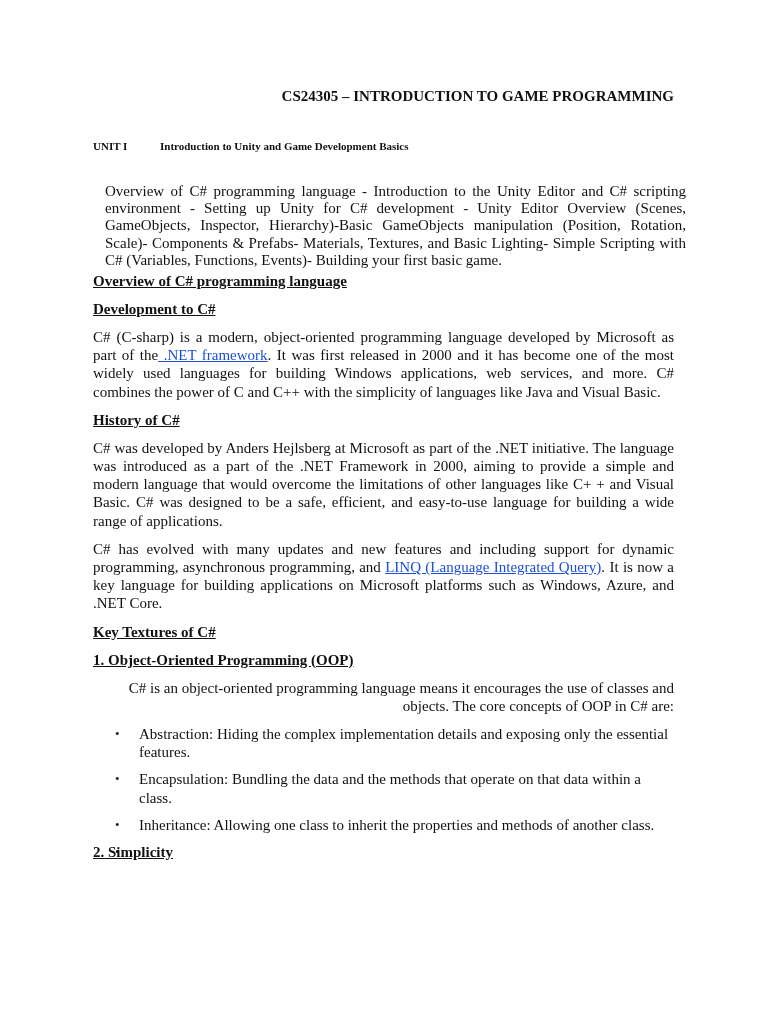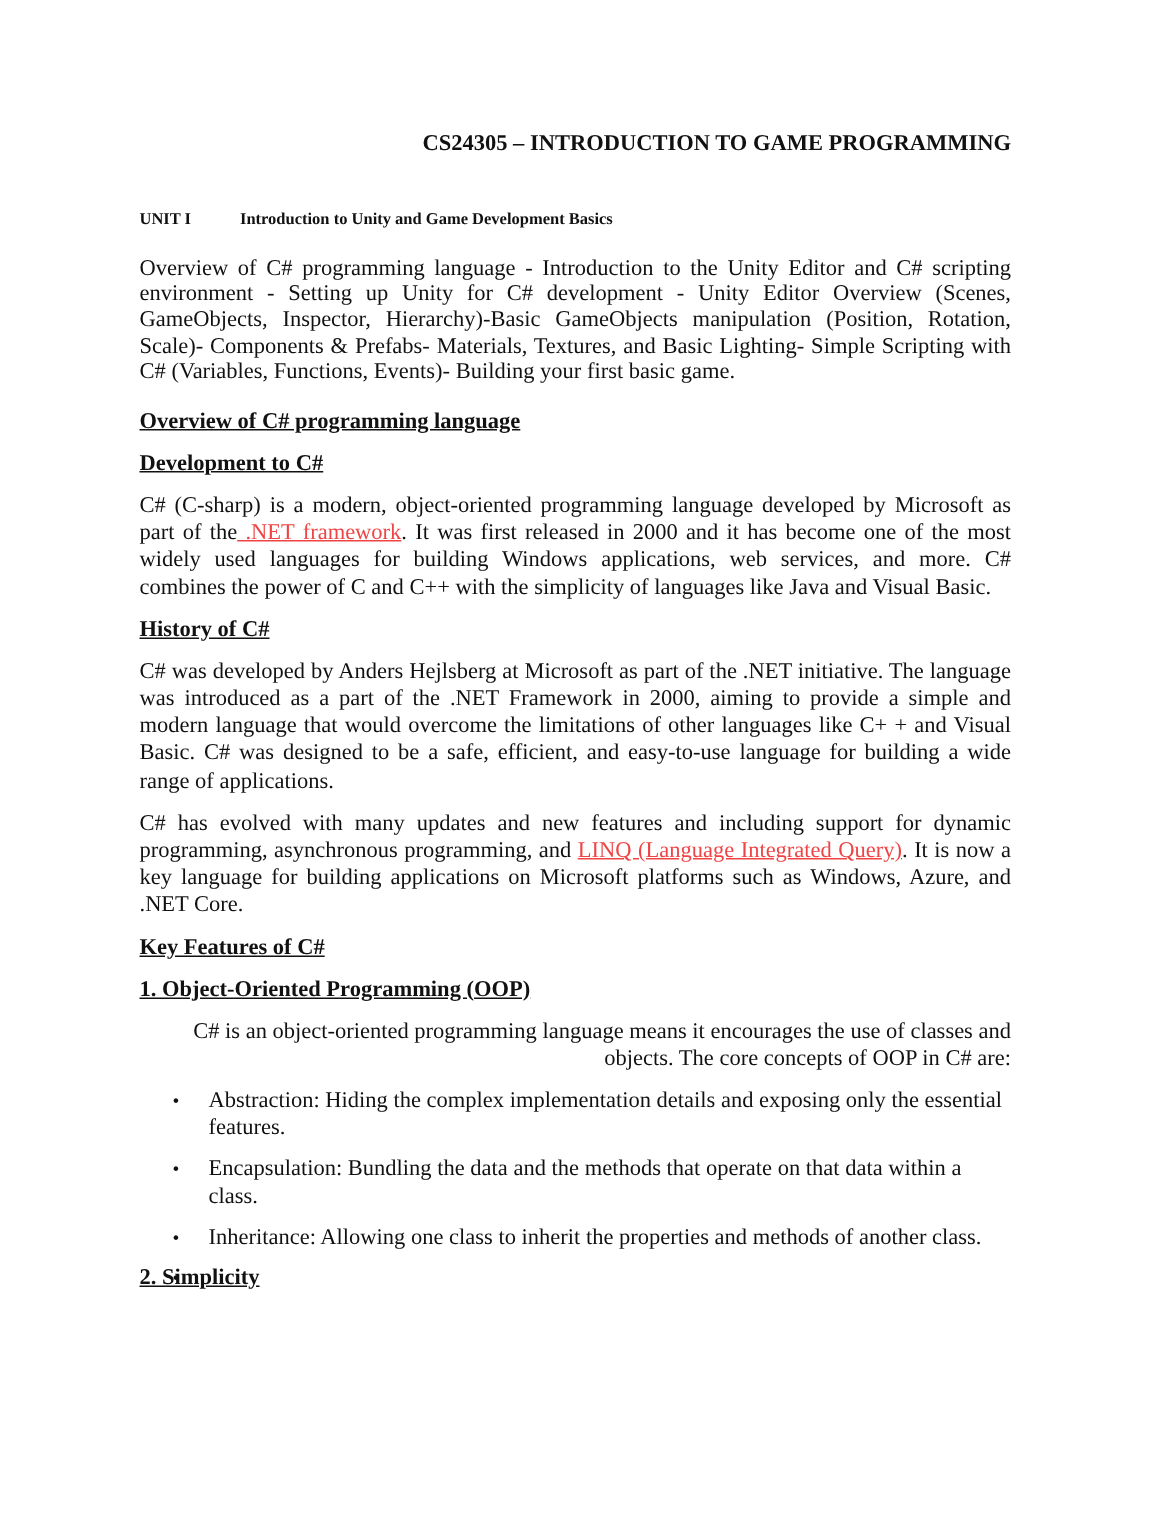--- a/index.html
+++ b/index.html
@@ -45,21 +45,21 @@
       display: inline-block;
       width: 67px;
     }
     .syllabus {
       position: absolute;
       top: 171px;
       left: 0;
       width: 581px;
       text-align: justify;
       line-height: 17.2px;
-      margin: 0;
+      margin: 12px;
     }
     .flow {
       position: absolute;
       top: 272px;
       left: 0;
       width: 581px;
     }
     .h-ul {
       font-weight: bold;
       text-decoration: underline;
@@ -68,21 +68,21 @@
     }
     .p {
       margin: 0 0 10px 0;
       text-align: justify;
       line-height: 18.2px;
     }
     .p.left {
       text-align: right;
     }
     a.link {
-      color: #ef4444;
+      color: #1d4ed8;
       text-decoration: underline;
     }
     ul.bullets {
       list-style: none;
       margin: 0 0 0 0;
       padding: 0;
     }
     ul.bullets li {
       position: relative;
       padding-left: 46px;
@@ -117,21 +117,21 @@
     <div class="h-ul">Development to C#</div>
 
     <p class="p"><span>C# (C-sharp) is a modern, object-oriented programming language developed by Microsoft as part of the</span><a class="link" href="#"> .NET framework</a><span>. It was first released in 2000 and it has become one of the most widely used languages for building Windows applications, web services, and more. C# combines the power of C and C++ with the simplicity of languages like Java and Visual Basic.</span></p>
 
     <div class="h-ul">History of C#</div>
 
     <p class="p">C# was developed by Anders Hejlsberg at Microsoft as part of the .NET initiative. The language was introduced as a part of the .NET Framework in 2000, aiming to provide a simple and modern language that would overcome the limitations of other languages like C+ + and Visual Basic. C# was designed to be a safe, efficient, and easy-to-use language for building a wide range of applications.</p>
 
     <p class="p"><span>C# has evolved with many updates and new features and including support for dynamic programming, asynchronous programming, and </span><a class="link" href="#">LINQ (Language Integrated Query)</a><span>. It is now a key language for building applications on Microsoft platforms such as Windows, Azure, and .NET Core.</span></p>
 
-    <div class="h-ul">Key Features of C#</div>
+    <div class="h-ul">Key Textures of C#</div>
 
     <div class="h-ul">1. Object-Oriented Programming (OOP)</div>
 
     <p class="p left">C# is an object-oriented programming language means it encourages the use of classes and objects. The core concepts of OOP in C# are:</p>
 
     <ul class="bullets">
       <li><span class="dot">•</span><span>Abstraction: Hiding the complex implementation details and exposing only the essential features.</span></li>
       <li><span class="dot">•</span><span>Encapsulation: Bundling the data and the methods that operate on that data within a class.</span></li>
       <li><span class="dot">•</span><span>Inheritance: Allowing one class to inherit the properties and methods of another class.</span></li>
       <li><span class="dot">•</span></li>

